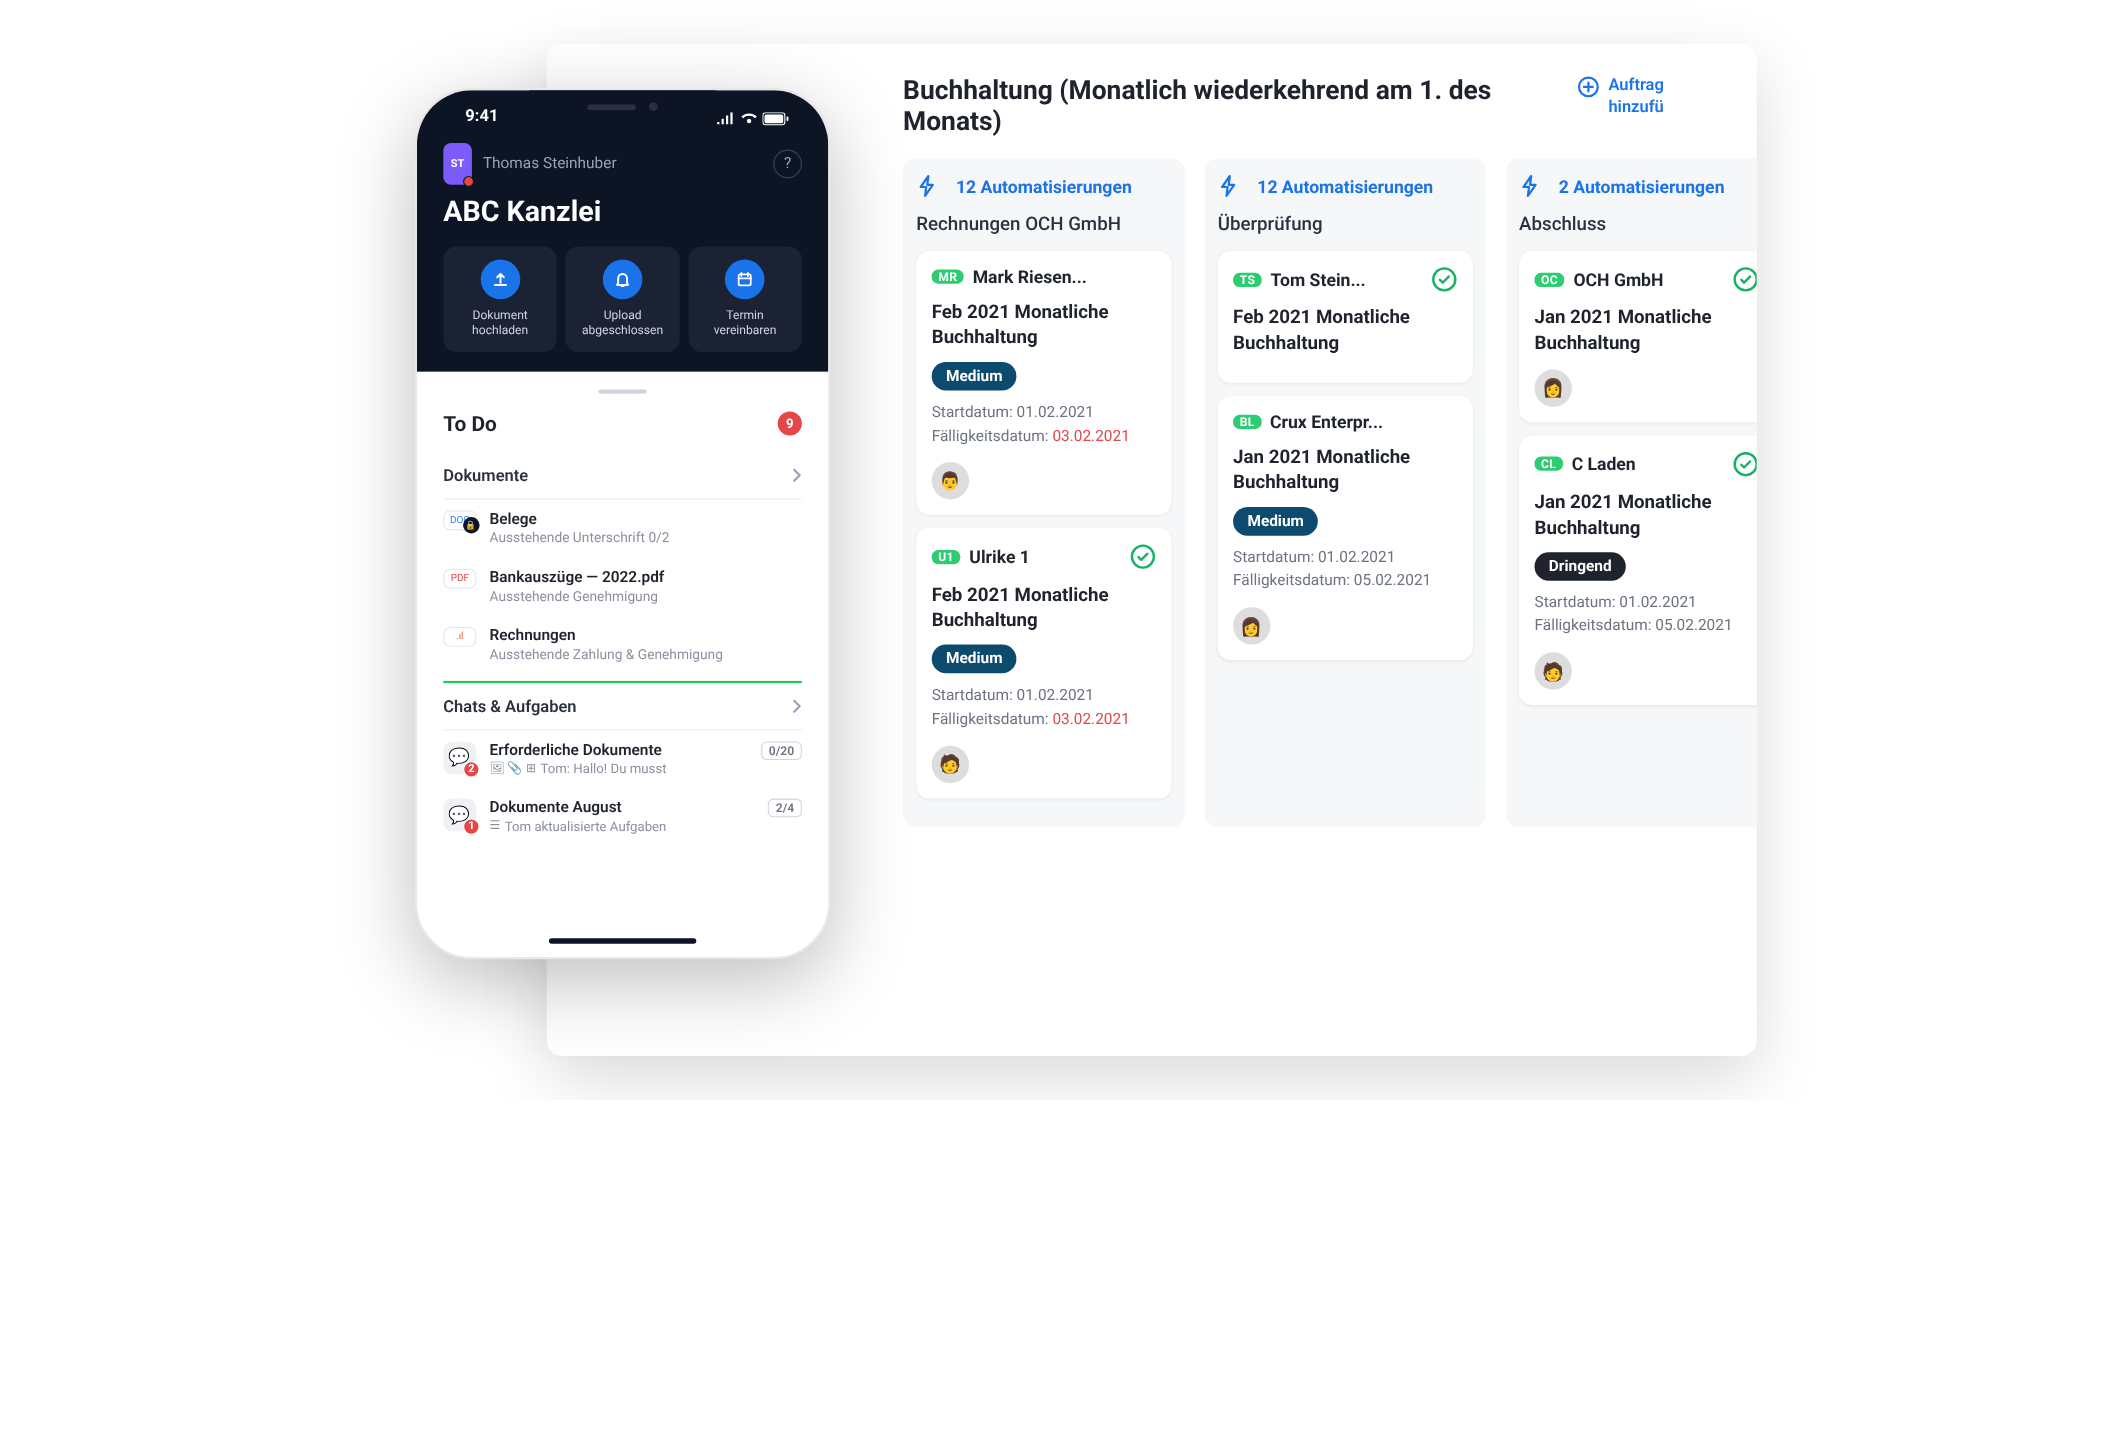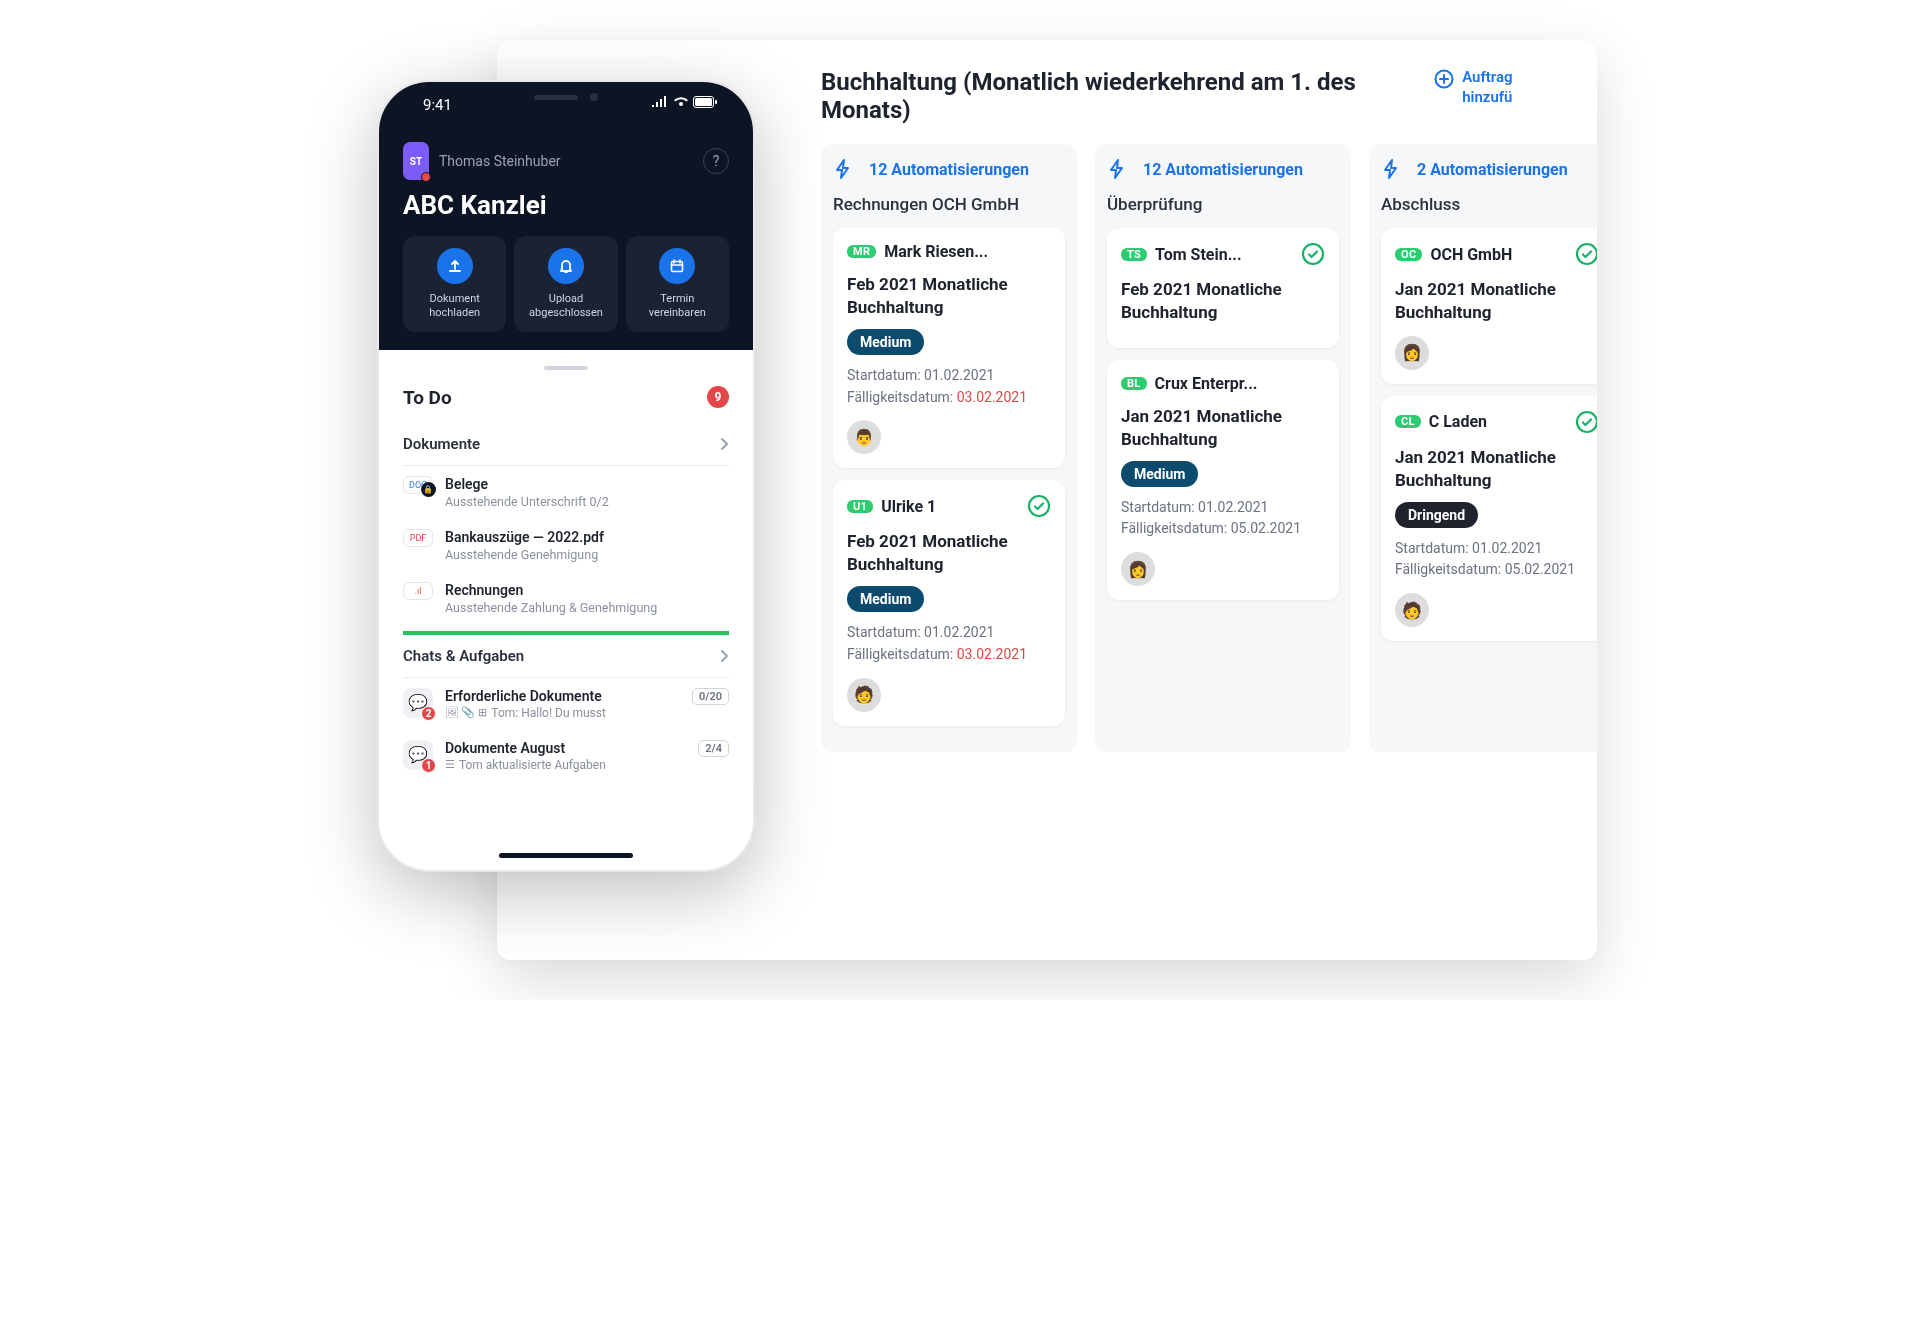--- a/index.html
+++ b/index.html
@@ -28,21 +28,21 @@
 .pill-urgent{background:#1e232d;color:#fff}
 .dates{margin-top:10px;font-size:14px;color:#6b7280;line-height:1.55}
 .due-red{color:#e34747}
 .avatar{width:34px;height:34px;border-radius:50%;margin-top:12px;background:#ddd;display:flex;align-items:center;justify-content:center;overflow:hidden;font-size:16px}
 .phone{position:absolute;left:60px;top:40px;width:378px;height:792px;background:#fff;border-radius:52px;box-shadow:0 20px 70px rgba(0,0,0,0.25);z-index:10;overflow:hidden;border:2px solid #e8e8ea}
 .phone::after{content:"";position:absolute;bottom:12px;left:50%;transform:translateX(-50%);width:134px;height:5px;background:#0d1525;border-radius:4px}
 .notch{position:absolute;top:0;left:50%;transform:translateX(-50%);width:170px;height:30px;background:#0d1525;border-radius:0 0 20px 20px;z-index:5;display:flex;align-items:center;justify-content:center;gap:6px}
 .notch::before{content:"";width:44px;height:5px;background:#2a3040;border-radius:3px}
 .notch::after{content:"";width:8px;height:8px;background:#2a3040;border-radius:50%;margin-left:6px}
 .phone-header{background:#0d1525;padding:14px 24px 18px;color:#fff}
-.status-bar{display:flex;justify-content:space-between;align-items:flex-start;font-size:15px;font-weight:400;margin-bottom:28px;padding:0 6px}
+.status-bar{display:flex;justify-content:space-between;align-items:flex-end;font-size:15px;font-weight:700;margin-bottom:16px;padding:0 6px}
 .status-time{padding-left:14px}
 .status-icons{display:flex;gap:4px;align-items:center;padding-right:6px}
 .user-row{display:flex;align-items:center;justify-content:space-between;margin-bottom:10px}
 .user-left{display:flex;align-items:center;gap:10px}
 .user-ava{width:26px;height:38px;background:#7b5cfa;border-radius:7px;display:flex;align-items:center;justify-content:center;font-size:10px;font-weight:700;position:relative}
 .user-ava::after{content:"";position:absolute;bottom:-2px;right:-2px;width:8px;height:8px;background:#e34747;border-radius:50%;border:1.5px solid #0d1525}
 .user-name{font-size:14px;color:#9aa1b3}
 .help-btn{width:26px;height:26px;border:1.5px solid #3a4258;border-radius:50%;display:flex;align-items:center;justify-content:center;color:#9aa1b3;font-size:14px;cursor:pointer}
 .org-name{font-size:26px;font-weight:700;margin-bottom:16px}
 .action-row{display:flex;gap:8px}
@@ -262,21 +262,21 @@
             </div>
           </div>
           <div class="doc-item">
             <div class="doc-icon doc-icon-ppt">.ıl</div>
             <div class="doc-info">
               <div class="doc-title">Rechnungen</div>
               <div class="doc-sub">Ausstehende Zahlung &amp; Genehmigung</div>
             </div>
           </div>
         </div>
-      <div class="sub-head" style="border-top:4px solid #22c55e;margin-top:6px">
+      <div class="sub-head" style="border-top:2px solid #22c55e;margin-top:6px">
         <div class="sub-title">Chats &amp; Aufgaben</div>
         <svg class="chev" width="10" height="14" viewBox="0 0 10 14">
             <path d="M3 2l5 5-5 5" stroke="currentColor" stroke-width="2" fill="none" stroke-linecap="round" stroke-linejoin="round"></path>
           </svg>
       </div>
       <div id="chats">
           <div class="chat-item">
             <div class="chat-icon">💬<div class="chat-badge">2</div></div>
             <div class="chat-info">
               <div class="chat-title">Erforderliche Dokumente</div>

